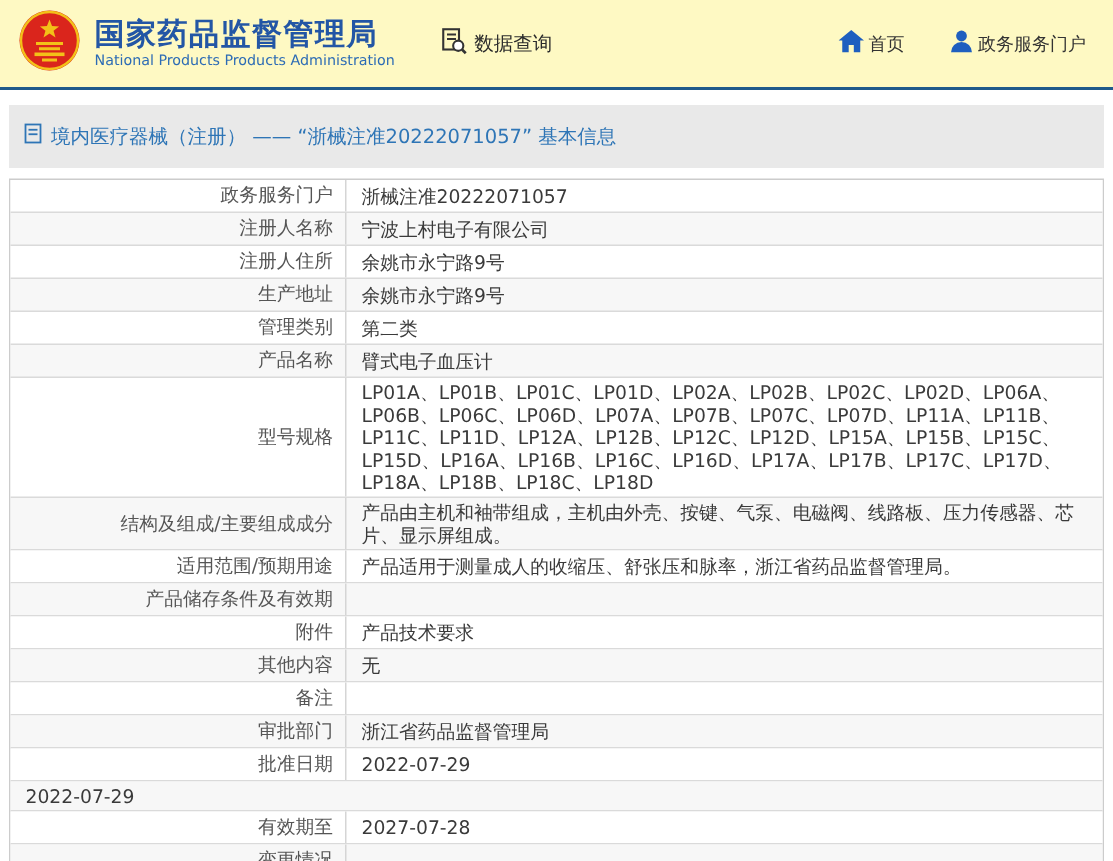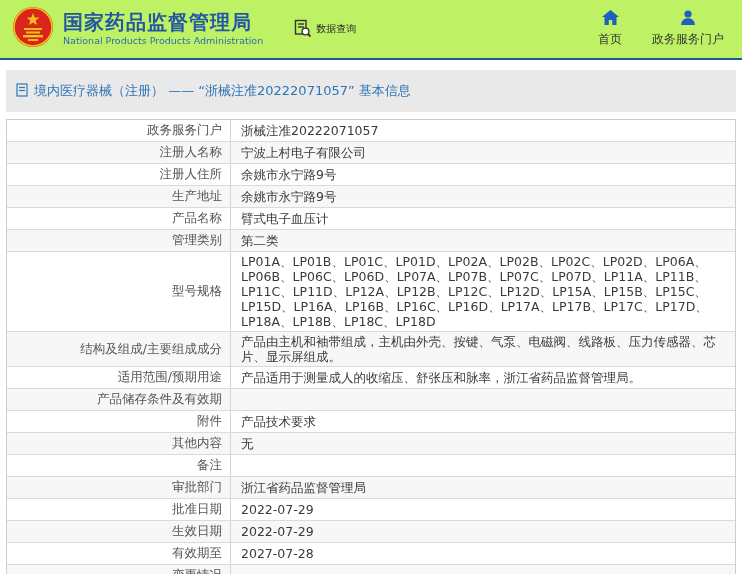--- a/index.html
+++ b/index.html
@@ -6,35 +6,35 @@
   html,body { width:742px; height:574px; }
   body {
     background:#edf0f3;
     font-family:"DejaVu Sans","Liberation Sans",sans-serif;
     overflow:hidden;
   }
   .page { width:742px; height:574px; background:#edf0f3; }
 
   
   .site-header {
-    height:58px; background:#bef264;
+    height:58px; background:#fef9c3;
     display:flex; align-items:center;
     padding:0 14px 0 12px;
   }
   .brand { display:flex; align-items:center; gap:9px; cursor:pointer; }
   .brand-text { display:flex; flex-direction:column; line-height:1.15; }
   .brand-cn { color:#2356a5; font-size:20px; font-weight:bold; letter-spacing:1px; }
   .brand-en { color:#2d6cb5; font-size:9.5px; margin-top:2px; }
   .nav-data-query {
     margin-left:30px; display:flex; align-items:center; gap:4px;
-    font-size:10px; color:#2b2b2b; cursor:pointer;
+    font-size:13px; color:#2b2b2b; cursor:pointer;
   }
   .header-right { margin-left:auto; display:flex; gap:30px; padding-right:4px; }
   .nav-item {
-    display:flex; flex-direction:column; align-items:center; gap:3px;
+    display:flex; flex-direction:row; align-items:center; gap:3px;
     font-size:12px; color:#333; cursor:pointer;
   }
   .blue-line { height:2px; background:#1f5a8b; }
 
   
   .content { background:#ffffff; padding:10px 6px 5px; }
   .title-bar {
     background:#e9e9e9; height:42px;
     display:flex; align-items:center; gap:6px;
     padding:0 10px; font-size:13px; color:#2e75b6;
@@ -162,36 +162,36 @@
         <div class="row">
           <div class="label-cell">
             <span>生产地址</span>
           </div>
           <div class="value-cell">
             <span>余姚市永宁路9号</span>
           </div>
         </div>
         <div class="row">
           <div class="label-cell">
+            <span>管理类别</span>
+          </div>
+          <div class="value-cell">
+            <span>第二类</span>
+          </div>
+        </div>
+        <div class="row">
+          <div class="label-cell">
             <span>产品名称</span>
           </div>
           <div class="value-cell">
             <span>臂式电子血压计</span>
           </div>
         </div>
         <div class="row">
           <div class="label-cell">
-            <span>管理类别</span>
-          </div>
-          <div class="value-cell">
-            <span>第二类</span>
-          </div>
-        </div>
-        <div class="row">
-          <div class="label-cell">
             <span>型号规格</span>
           </div>
           <div class="value-cell">
             <span>LP01A、LP01B、LP01C、LP01D、LP02A、LP02B、LP02C、LP02D、LP06A、LP06B、LP06C、LP06D、LP07A、LP07B、LP07C、LP07D、LP11A、LP11B、LP11C、LP11D、LP12A、LP12B、LP12C、LP12D、LP15A、LP15B、LP15C、LP15D、LP16A、LP16B、LP16C、LP16D、LP17A、LP17B、LP17C、LP17D、LP18A、LP18B、LP18C、LP18D</span>
           </div>
         </div>
         <div class="row">
           <div class="label-cell">
             <span>结构及组成/主要组成成分</span>
           </div>
@@ -249,23 +249,20 @@
         </div>
         <div class="row">
           <div class="label-cell">
             <span>批准日期</span>
           </div>
           <div class="value-cell">
             <span>2022-07-29</span>
           </div>
         </div>
         <div class="row">
-          <div class="label-cell">
-            <span>生效日期</span>
-          </div>
           <div class="value-cell">
             <span>2022-07-29</span>
           </div>
         </div>
         <div class="row">
           <div class="label-cell">
             <span>有效期至</span>
           </div>
           <div class="value-cell">
             <span>2027-07-28</span>

